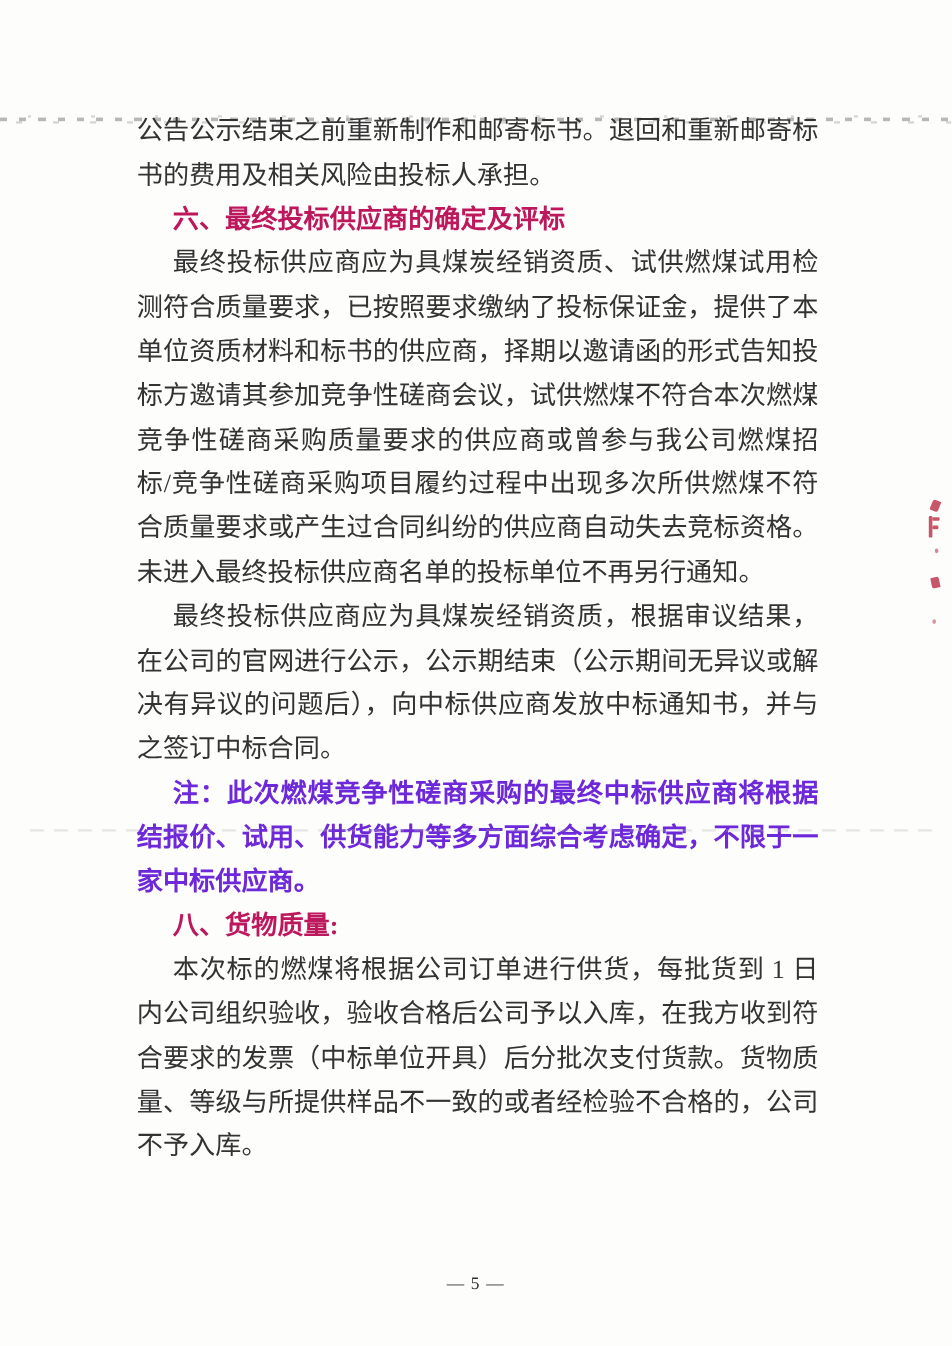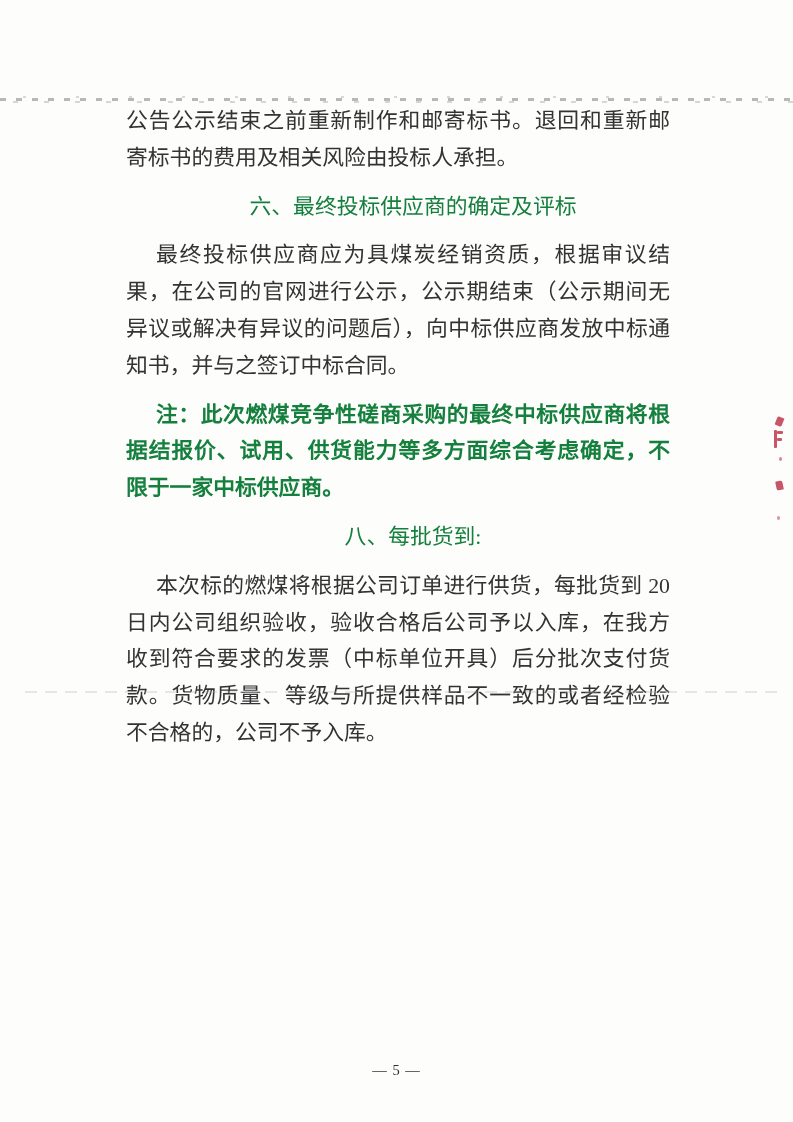--- a/index.html
+++ b/index.html
@@ -49,34 +49,34 @@
     position: absolute;
     left: 114px;
     top: 91px;
     width: 568px;
     font-size: 21.8px;
     line-height: 36.8px;
     color: #333333;
     text-align: justify;
   }
   .text-block p {
-    margin: 12px;
+    margin: 0;
     text-indent: 30px;
   }
   .text-block p.no-indent {
     text-indent: 0;
   }
   .text-block p.heading {
-    font-weight: 400;
-    color: #15803d;
-    text-align: center;
+    font-weight: 700;
+    color: #be185d;
+    text-align: left;
   }
   .text-block p.note {
     font-weight: 700;
-    color: #15803d;
+    color: #6d28d9;
   }
 
   
   .red-mark {
     position: absolute;
     background: #bd3a4e;
     opacity: 0.85;
     pointer-events: none;
   }
   .red-mark.m1 { left: 776px; top: 417px; width: 7px;  height: 9px;  transform: rotate(22deg); border-radius: 2px 0 2px 1px; }
@@ -103,24 +103,25 @@
 </head>
 <body>
 
 <div class="page">
 
   <div class="scan-noise-band"></div>
 
   <div class="text-block">
     <p class="no-indent">公告公示结束之前重新制作和邮寄标书。退回和重新邮寄标书的费用及相关风险由投标人承担。</p>
     <p class="heading">六、最终投标供应商的确定及评标</p>
+    <p>最终投标供应商应为具煤炭经销资质、试供燃煤试用检测符合质量要求，已按照要求缴纳了投标保证金，提供了本单位资质材料和标书的供应商，择期以邀请函的形式告知投标方邀请其参加竞争性磋商会议，试供燃煤不符合本次燃煤竞争性磋商采购质量要求的供应商或曾参与我公司燃煤招标/竞争性磋商采购项目履约过程中出现多次所供燃煤不符合质量要求或产生过合同纠纷的供应商自动失去竞标资格。未进入最终投标供应商名单的投标单位不再另行通知。</p>
     <p>最终投标供应商应为具煤炭经销资质，根据审议结果，在公司的官网进行公示，公示期结束（公示期间无异议或解决有异议的问题后），向中标供应商发放中标通知书，并与之签订中标合同。</p>
     <p class="note">注：此次燃煤竞争性磋商采购的最终中标供应商将根据结报价、试用、供货能力等多方面综合考虑确定，不限于一家中标供应商。</p>
-    <p class="heading">八、每批货到:</p>
-    <p>本次标的燃煤将根据公司订单进行供货，每批货到 20 日内公司组织验收，验收合格后公司予以入库，在我方收到符合要求的发票（中标单位开具）后分批次支付货款。货物质量、等级与所提供样品不一致的或者经检验不合格的，公司不予入库。</p>
+    <p class="heading">八、货物质量:</p>
+    <p>本次标的燃煤将根据公司订单进行供货，每批货到 1 日内公司组织验收，验收合格后公司予以入库，在我方收到符合要求的发票（中标单位开具）后分批次支付货款。货物质量、等级与所提供样品不一致的或者经检验不合格的，公司不予入库。</p>
   </div>
 
   <div class="fold-line"></div>
 
   <span class="red-mark m1"></span>
   <span class="red-mark m2"></span>
   <span class="red-mark m2b"></span>
   <span class="red-mark m2c"></span>
   <span class="red-mark m3"></span>
   <span class="red-mark m4"></span>

